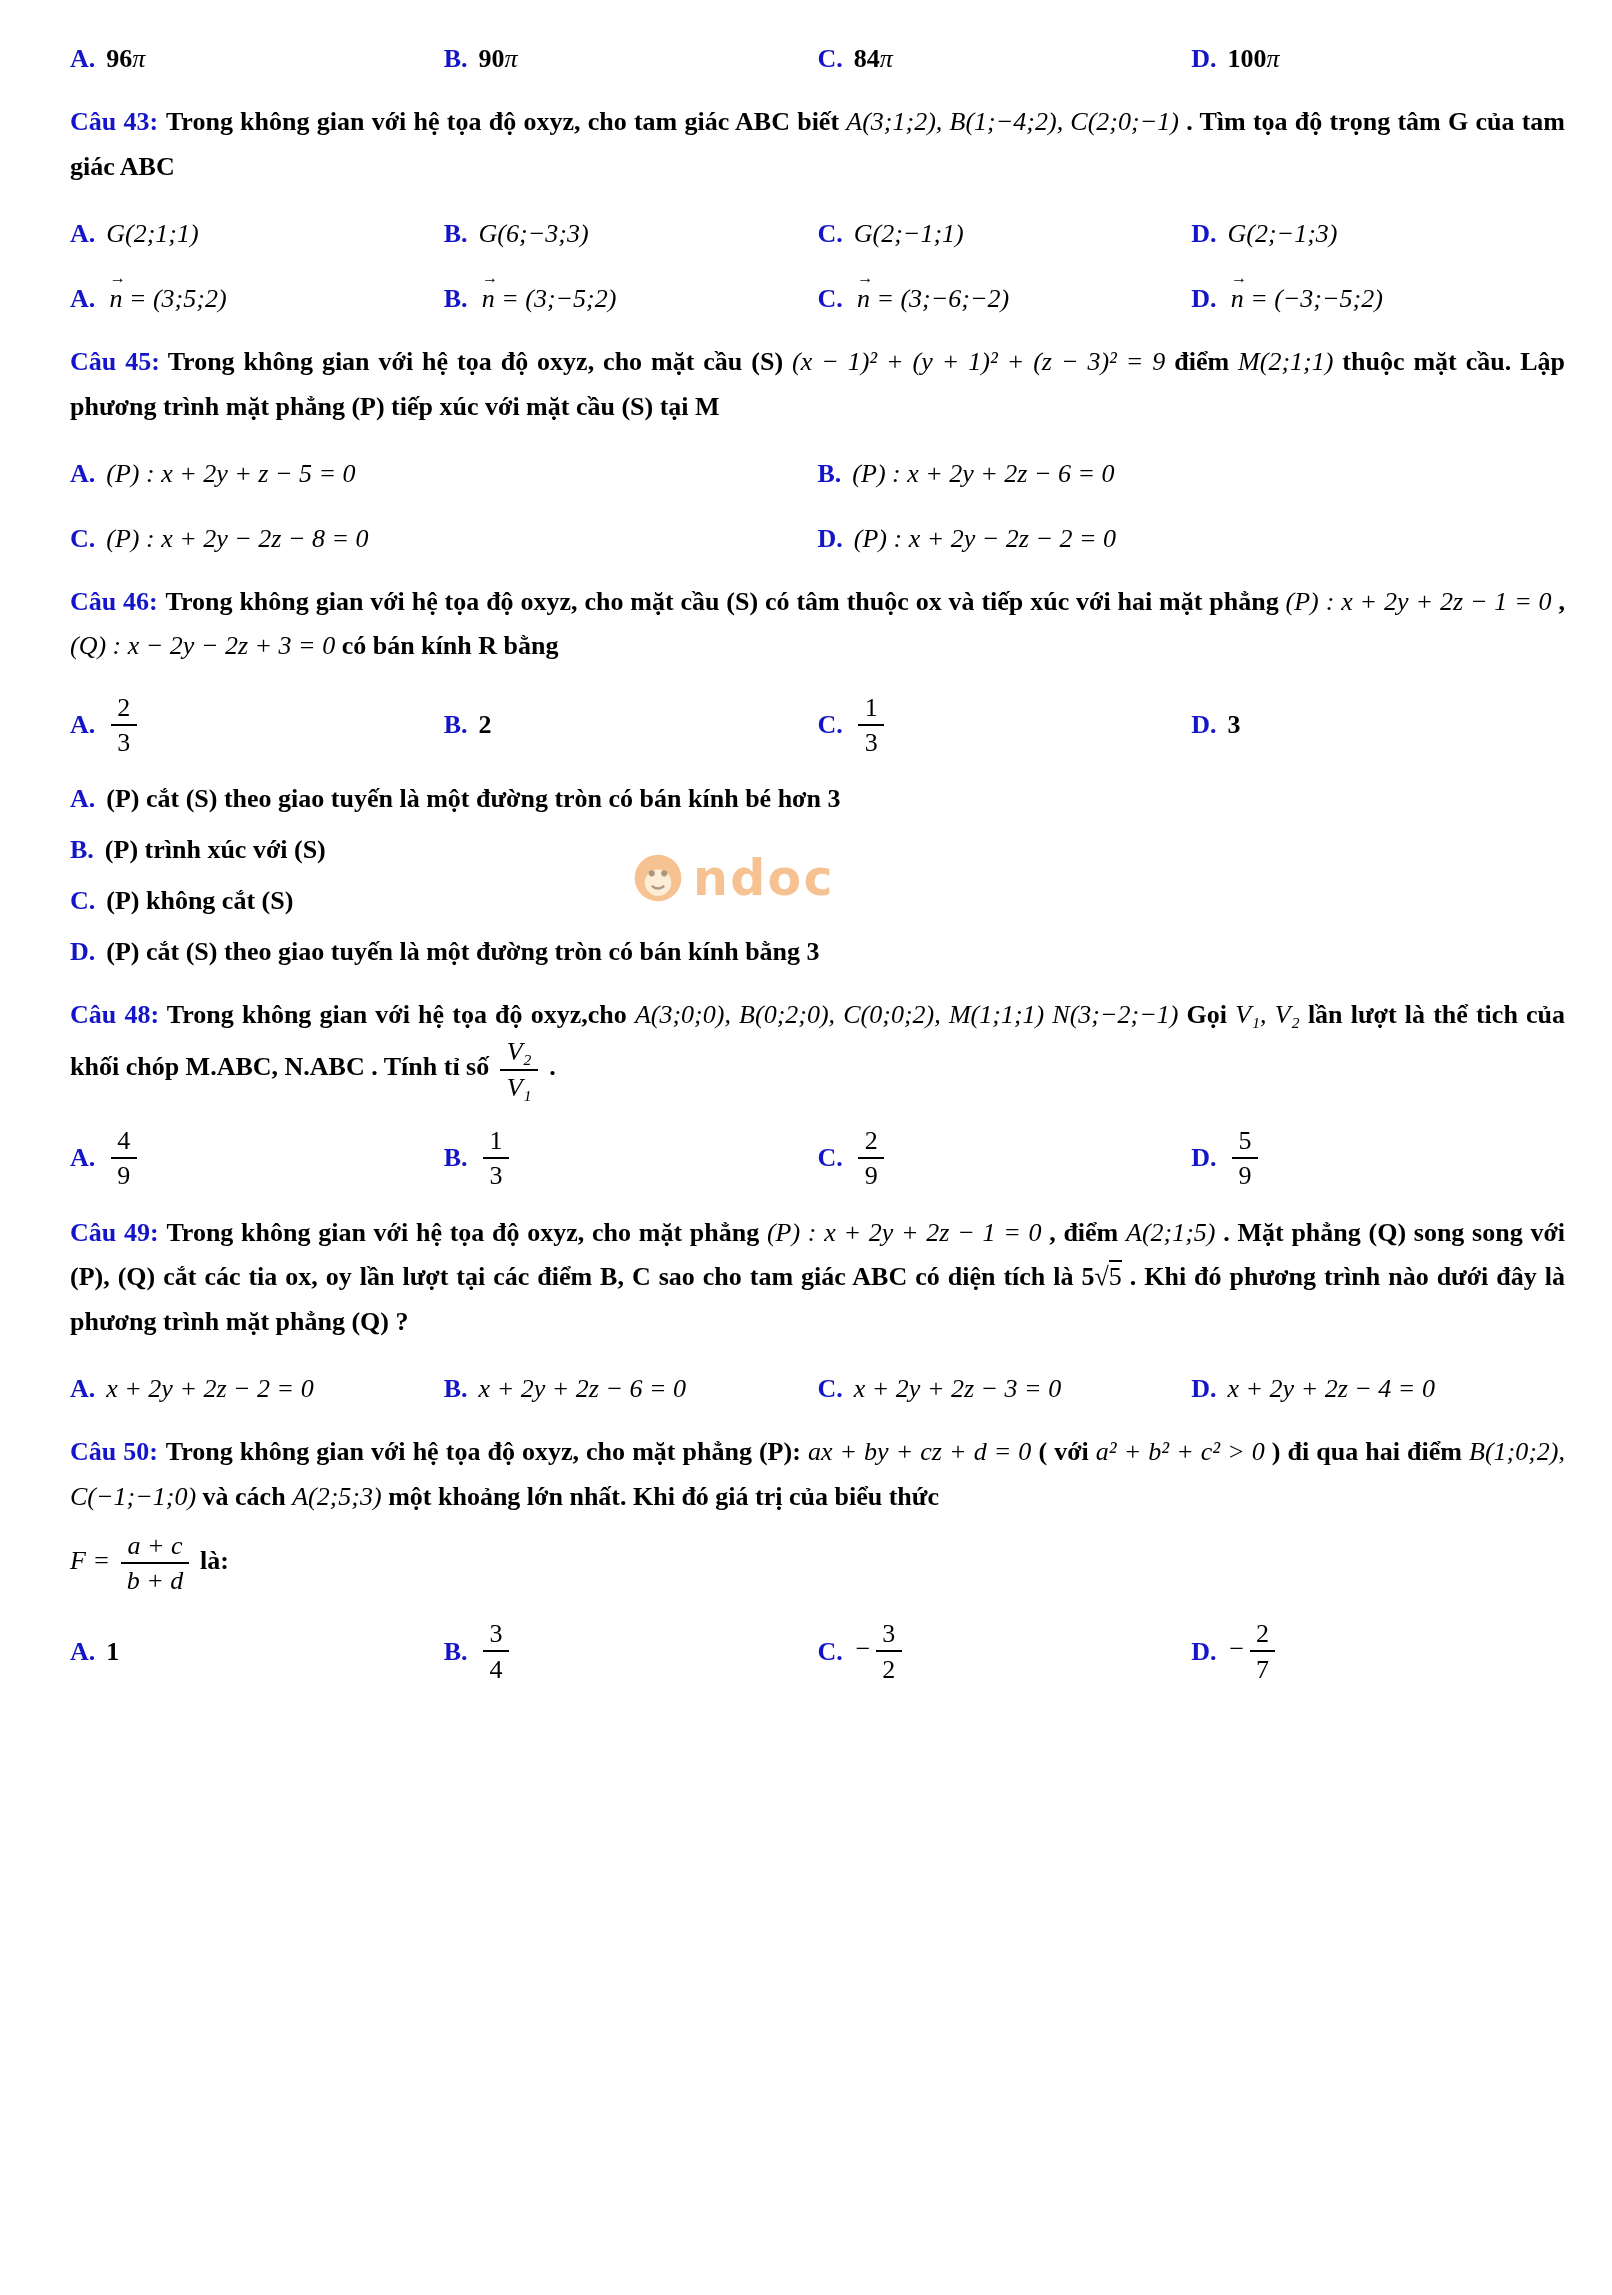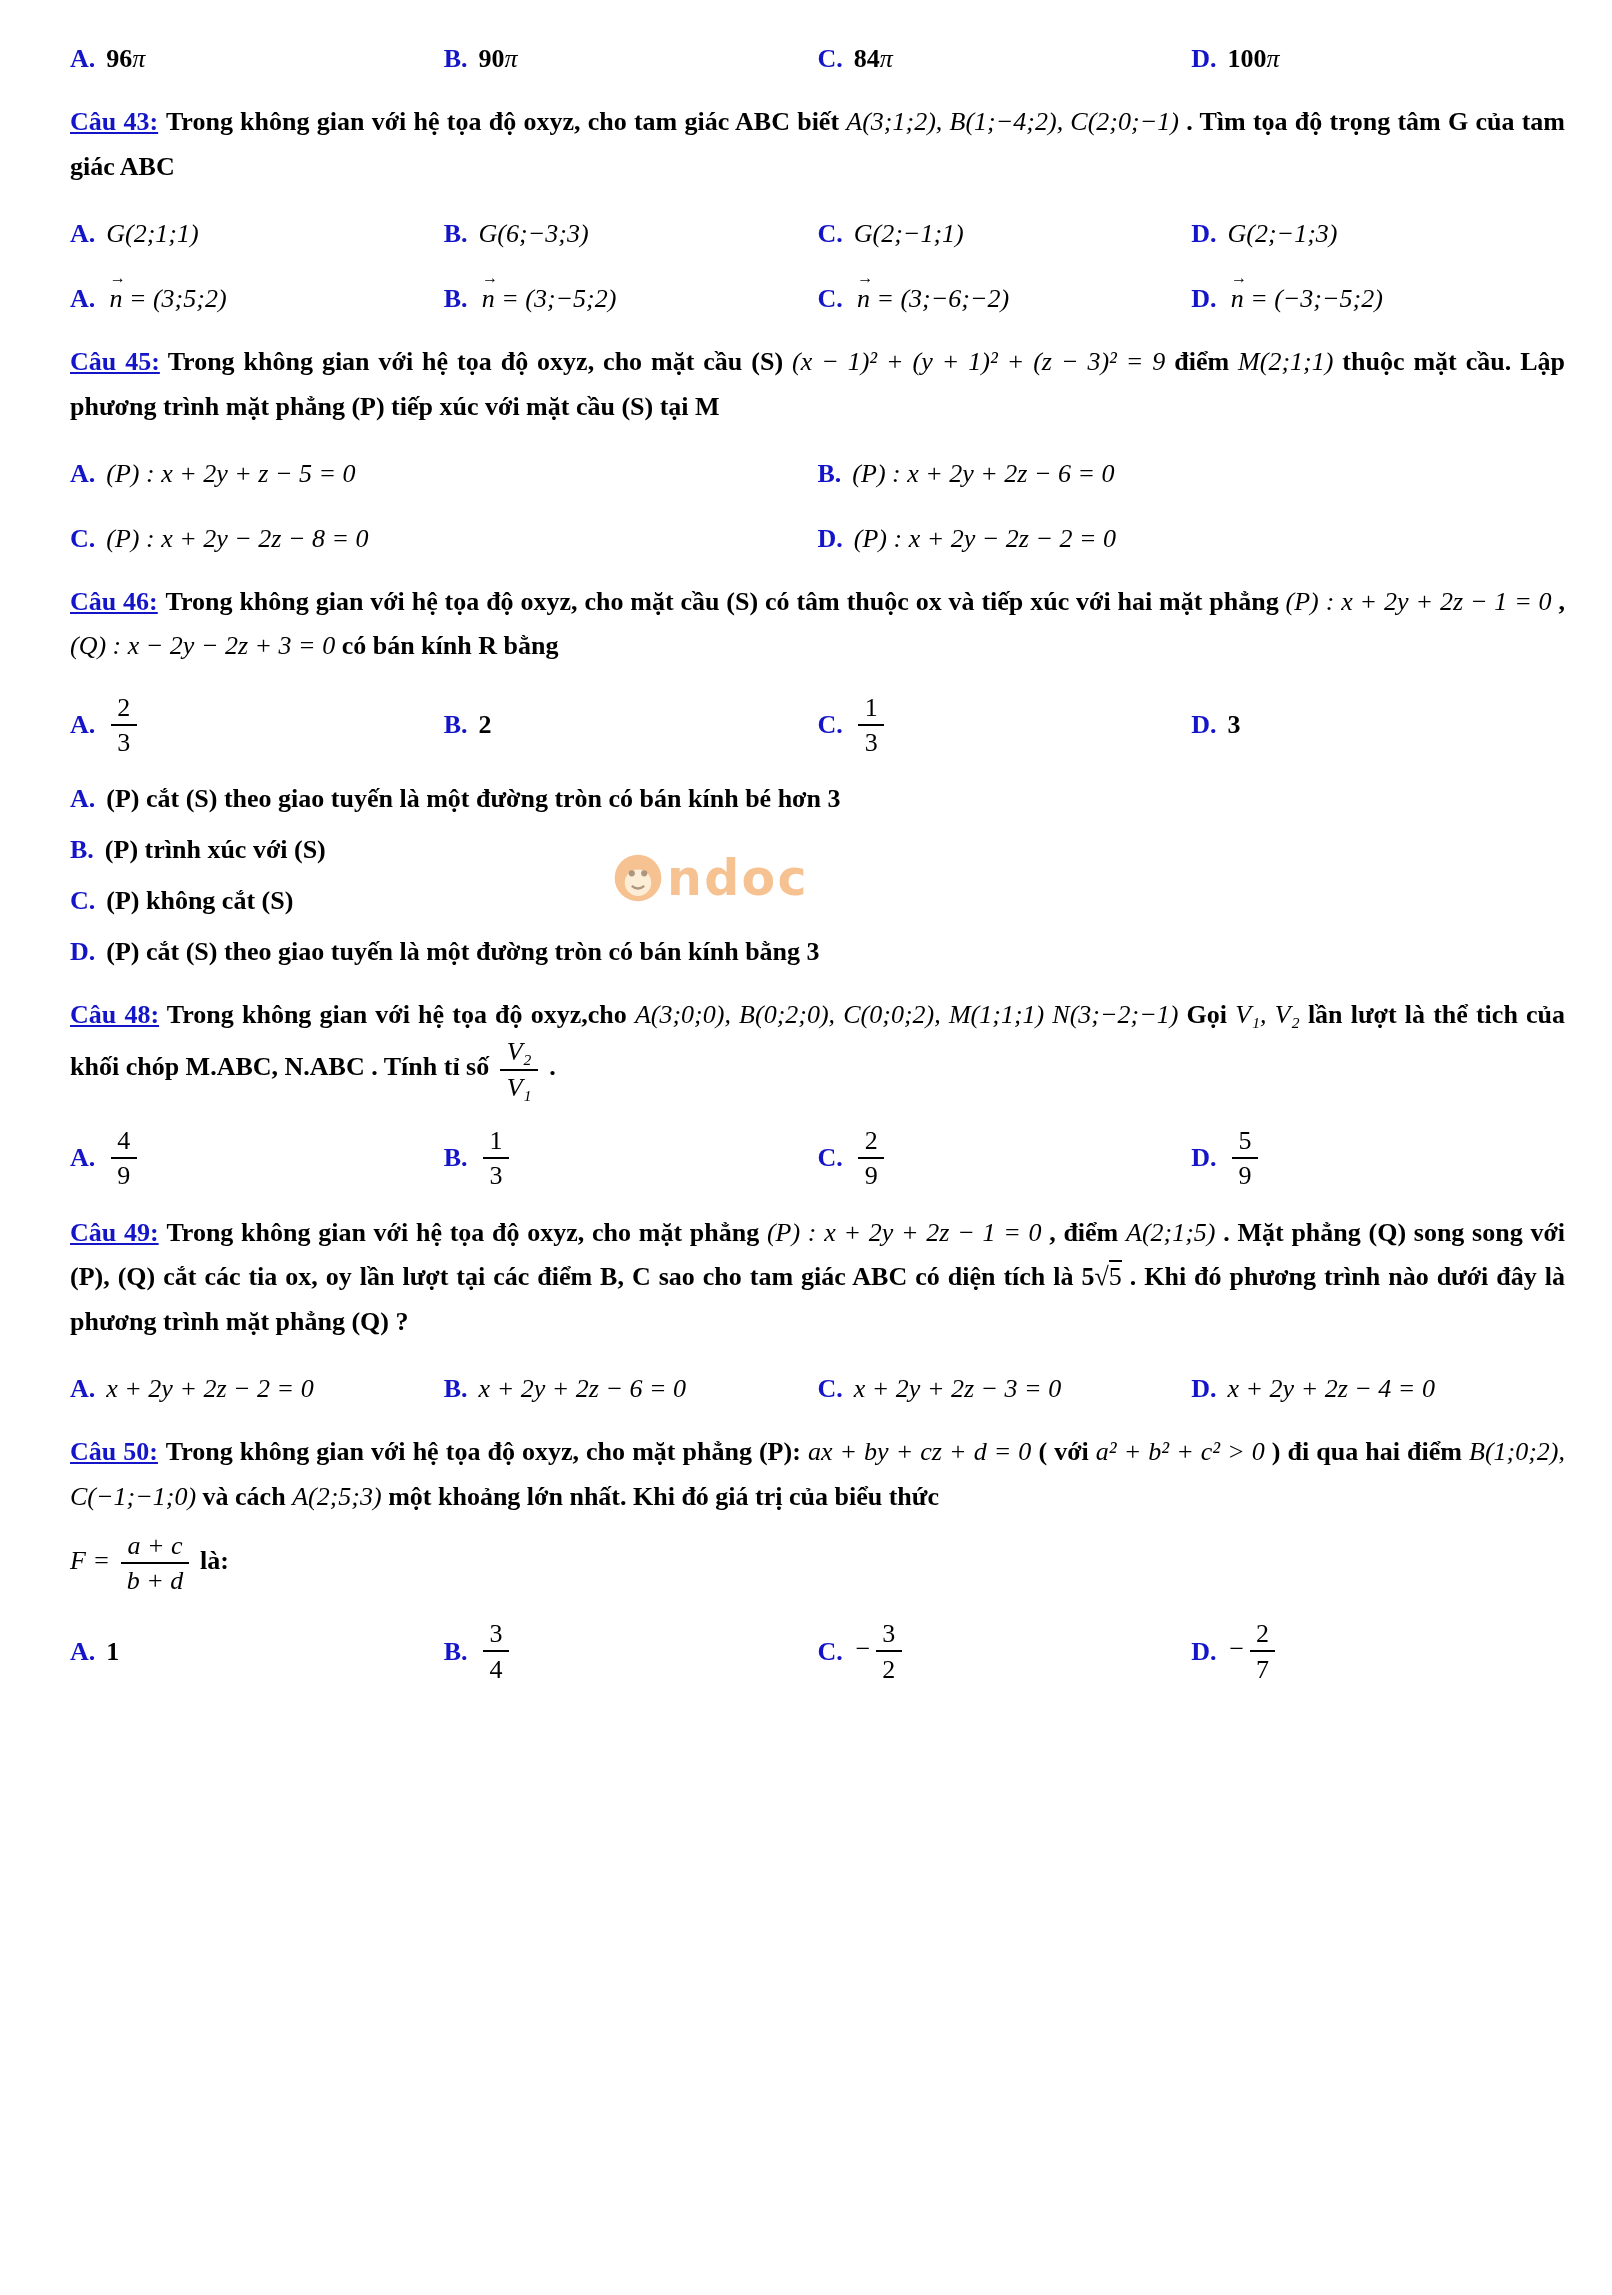--- a/index.html
+++ b/index.html
@@ -11,21 +11,20 @@
     position:relative; overflow:hidden;
     padding:38px 47px 23.5px 70px;
   }
   main { display:block; }
   .answer-row { display:flex; margin-bottom:20.3px; }
   .question { margin:15.7px 0 20.3px; position:relative; }
   .q-text { line-height:1.72; text-align:justify; }
   .q-label {
     color:#1414c8; font-weight:bold; margin-right:7.8px;
     font-family:"Liberation Serif","DejaVu Serif",serif;
-    text-decoration:underline;
   }
   .txt { font-style:normal;font-weight:bold; }
   .math { font-style:italic; }
   .vec { position:relative; display:inline-block; margin-left:3.1px; }
   .vec::before {
     content:"\2192"; position:absolute; top:-0.82em; left:0;
     font-size:0.62em; font-style:normal;
   }
   .opts-row { display:flex; align-items:center; margin:23.5px 0 9.4px; }
   .opts-row.cols-4 > .opt { width:25%; }
@@ -39,22 +38,22 @@
   .frac {
     display:inline-flex; flex-direction:column; align-items:center;
     vertical-align:middle; line-height:1.12; margin:0 4.7px; text-align:center;
   }
   .frac .num { border-bottom:2px solid #000; padding:0 6.3px 2.3px; }
   .frac .den { padding-top:2.3px; }
   .frac.it { font-style:italic;justify-content:center; }
   .rad { font-style:normal; }
   .rad-content { border-top:2px solid #000; font-style:normal; }
   .watermark {
-    position:absolute; top:72px; left:540px;
-    display:flex; align-items:flex-start; gap:1px;
+    position:absolute; top:72px; left:560px;
+    display:flex; align-items:flex-start; gap:7px;
     opacity:0.55; pointer-events:none;
   }
   .watermark-text {
     font-family:"DejaVu Sans","Liberation Sans",sans-serif;
     font-weight:bold; font-size:49px; color:#f0913a; letter-spacing:2.3px;
     text-shadow:0 0 1.6px #ffffff;
   }
   .brgap { display:inline-block; height:1.9em; }
 </style>
 </head>

